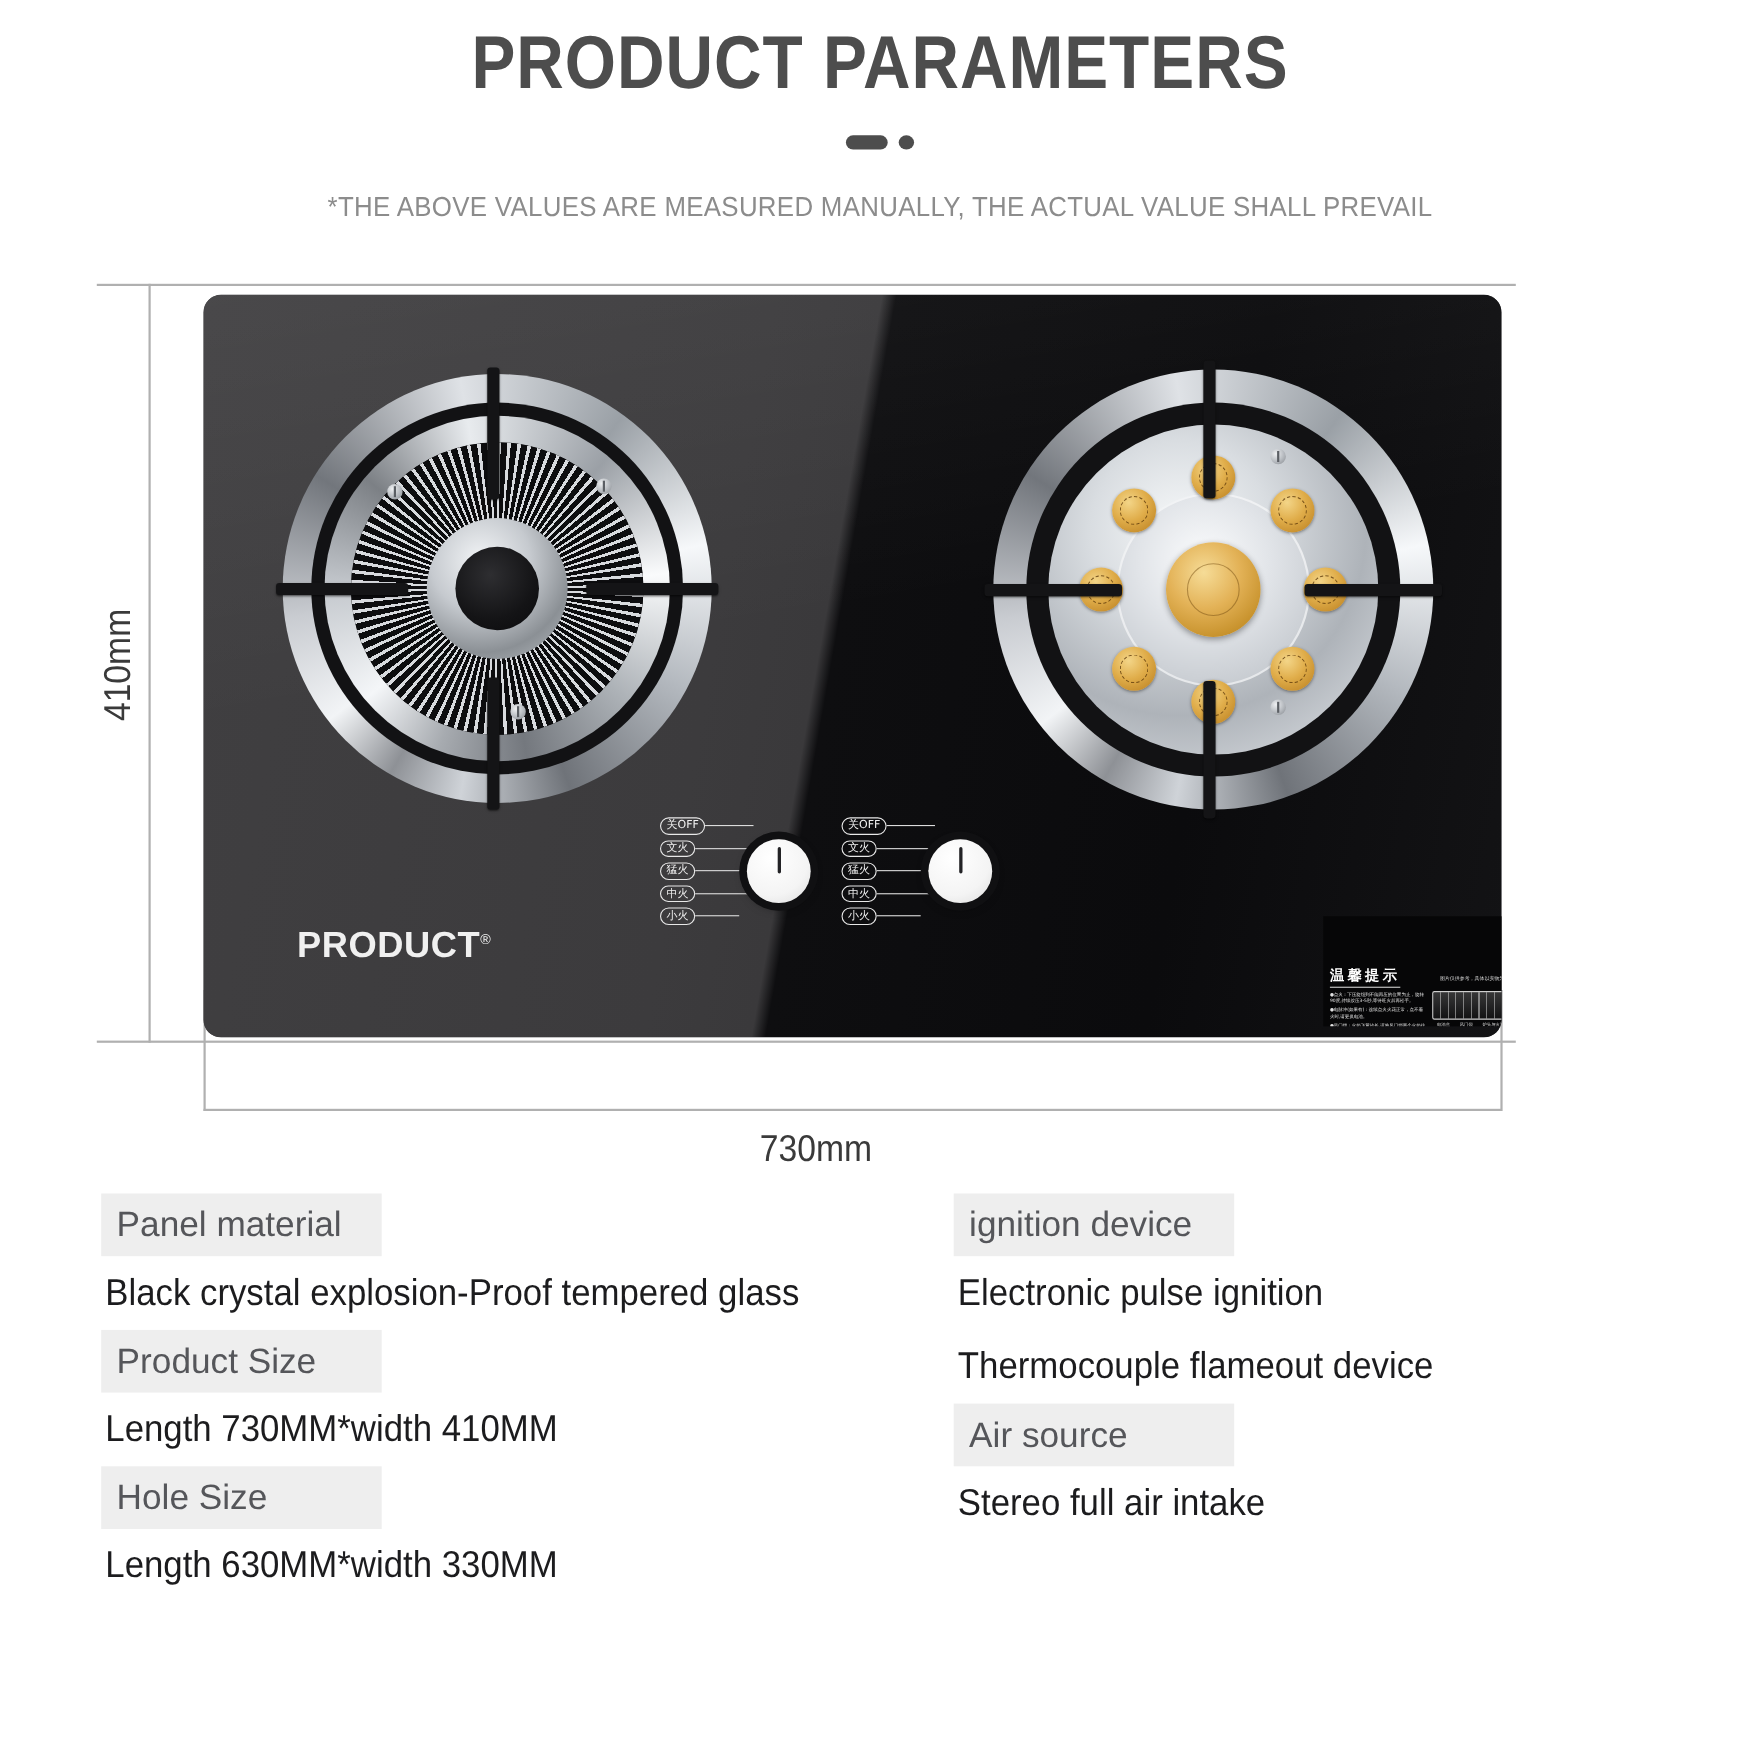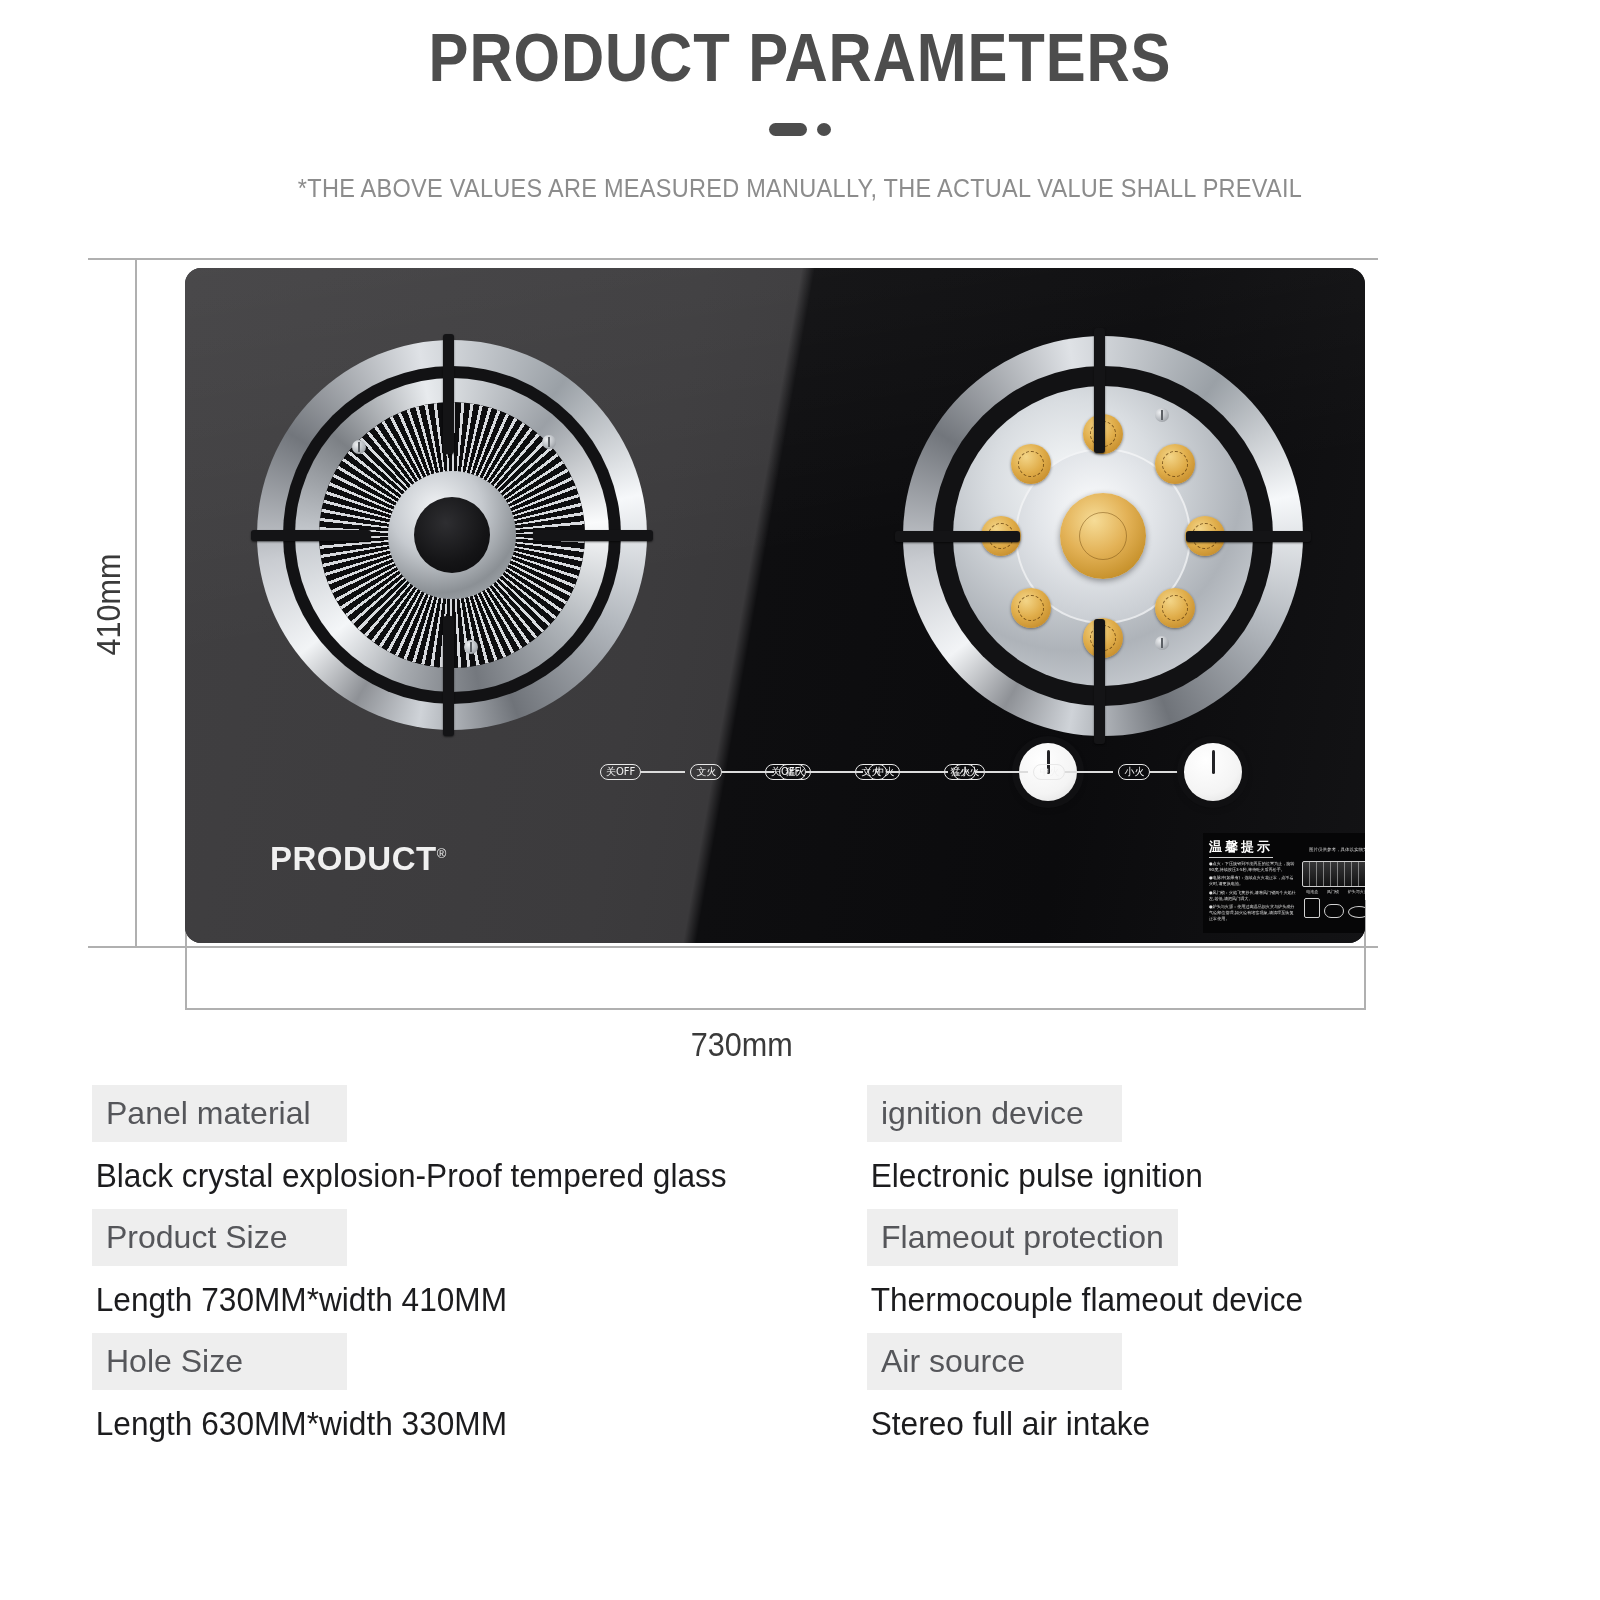--- a/index.html
+++ b/index.html
@@ -196,21 +196,21 @@
   }
   .screw::after {
     content: "";
     position: absolute; left: 50%; top: 2px;
     width: 1.5px; height: 10px; margin-left: -0.75px;
     background: #5b5f64;
   }
 
   
   .knob-group { position: absolute; display: flex; align-items: center; }
-  .knob-scale { display: flex; flex-direction: row; gap: 5px; }
+  .knob-scale { display: flex; flex-direction: column; gap: 5px; }
   .scale-row { display: flex; align-items: center; }
   .scale-pill {
     border: 1.2px solid #e8e8e8;
     border-radius: 9px;
     padding: 1px 5px;
     font-size: 10px;
     color: #f2f2f2;
     white-space: nowrap;
     font-family: "DejaVu Sans", sans-serif;
     line-height: 1.15;
@@ -242,21 +242,21 @@
   .brand sup { font-size: 13px; font-weight: normal; vertical-align: super; }
 
   
   .sticker {
     position: absolute;
     width: 175px; height: 100px;
     background: #060607;
     padding: 5px 6px;
     overflow: hidden;
   }
-  .sticker-head { display: flex; align-items: baseline; justify-content: space-between; }
+  .sticker-head { display: flex; align-items: baseline; justify-content: space-between; margin-top: 40px; }
   .sticker-title {
     color: #ffffff; font-size: 13px; font-weight: bold;
     letter-spacing: 3px;
     font-family: "DejaVu Sans", sans-serif;
     border-bottom: 1px solid #cfcfcf;
     padding-bottom: 1px;
   }
   .sticker-note { color: #d8d8d8; font-size: 4.5px; font-family: "DejaVu Sans", sans-serif; }
   .sticker-body { display: flex; gap: 5px; margin-top: 3px; }
   .sticker-text { width: 88px; }
@@ -486,21 +486,20 @@
       <div class="spec-value">Length 630MM*width 330MM</div>
     </div>
   </div>
 
   <div class="spec-col">
     <div class="spec-row">
       <div class="spec-label">ignition device</div>
       <div class="spec-value">Electronic pulse ignition</div>
     </div>
     <div class="spec-row">
-      <div class="spec-label">Flameout protection</div>
       <div class="spec-value">Thermocouple flameout device</div>
     </div>
     <div class="spec-row">
       <div class="spec-label">Air source</div>
       <div class="spec-value">Stereo full air intake</div>
     </div>
   </div>
 
 </div>
 

